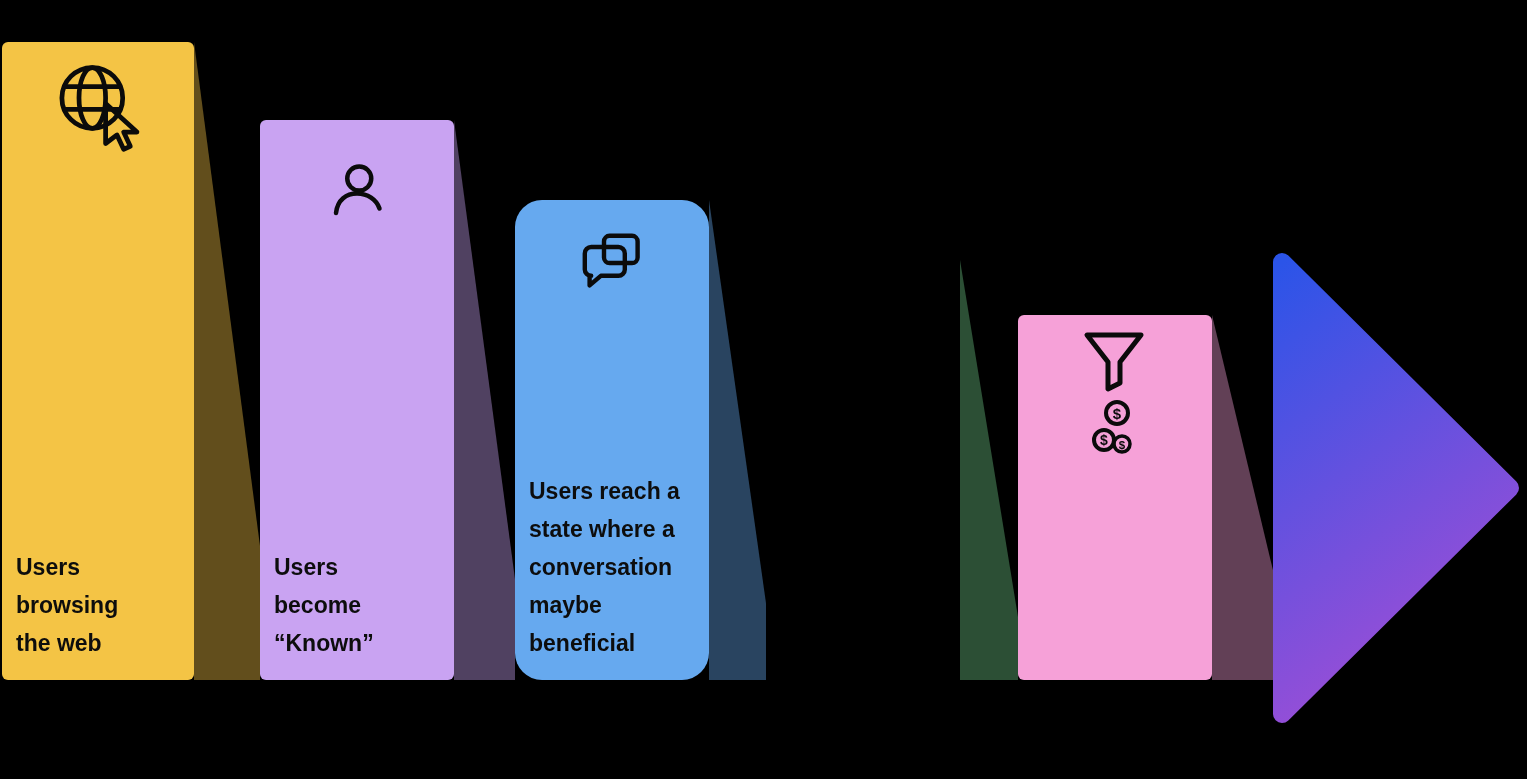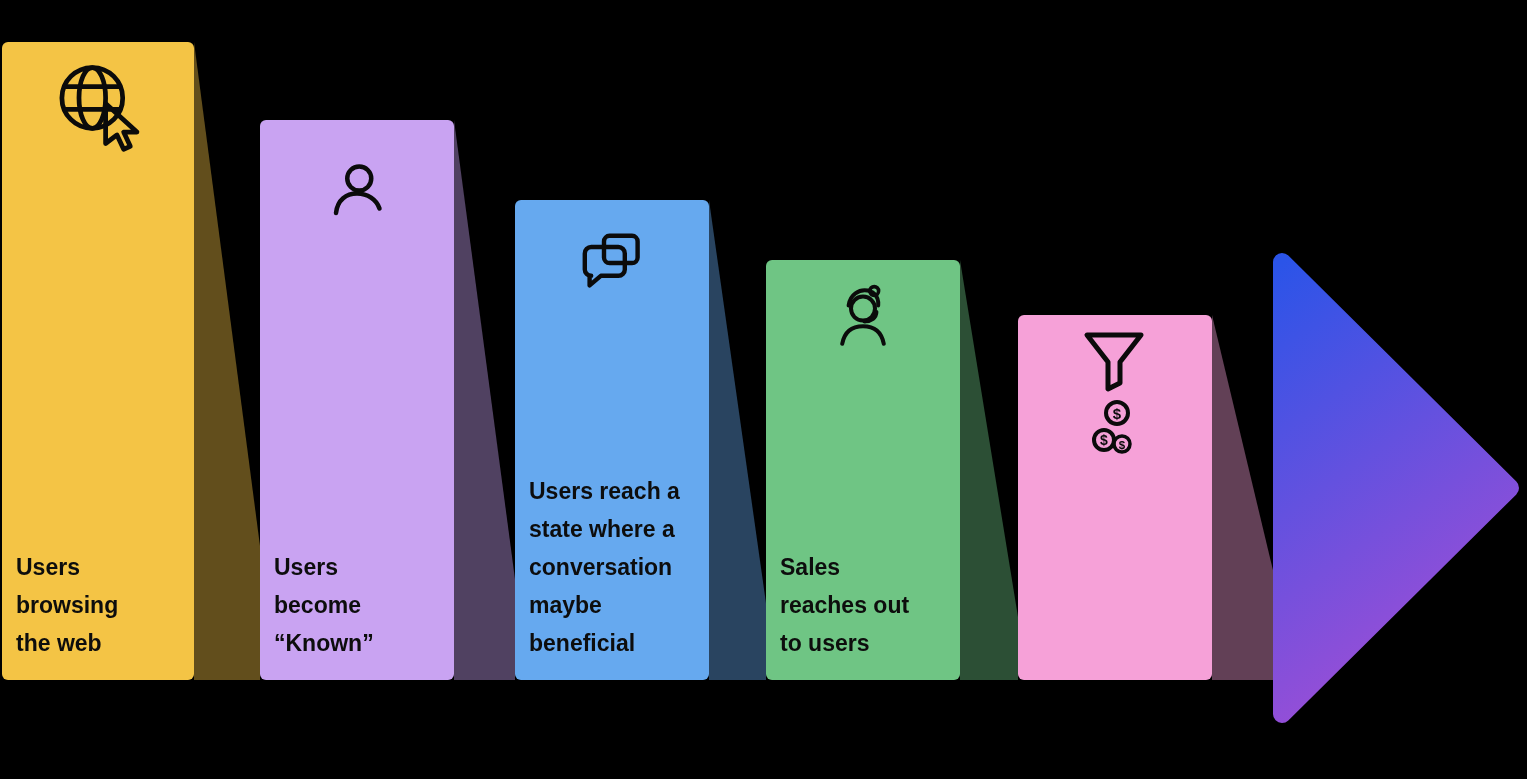--- a/index.html
+++ b/index.html
@@ -12,21 +12,21 @@
     width:1527px;height:779px;
     background:#000;
     overflow:hidden;
   }
   .bar{
     position:absolute;
     border-radius:6px;
   }
   .bar1{left:2px;  top:42px;  width:192px; height:638px;}
   .bar2{left:260px; top:120px; width:194px; height:560px;}
-  .bar3{left:515px; top:200px; width:194px; height:480px;}
+  .bar3{left:515px; top:200px; width:194px; height:480px;border-radius:27px;}
   .bar4{left:766px; top:260px; width:194px; height:420px;}
   .bar5{left:1018px;top:315px; width:194px; height:365px;}
 
   .shadow{position:absolute;}
   .sh1{left:194px; top:42px;  width:66px; height:638px; clip-path:polygon(0 0,100% 79%,100% 100%,0 100%);}
   .sh2{left:454px; top:120px; width:61px; height:560px; clip-path:polygon(0 0,100% 82%,100% 100%,0 100%);}
   .sh3{left:709px; top:200px; width:57px; height:480px; clip-path:polygon(0 0,100% 84%,100% 100%,0 100%);}
   .sh4{left:960px; top:260px; width:58px; height:420px; clip-path:polygon(0 0,100% 85%,100% 100%,0 100%);}
   .sh5{left:1212px;top:315px; width:68px; height:365px; clip-path:polygon(0 0,100% 78%,100% 100%,0 100%);}
 
@@ -105,35 +105,20 @@
         <path class="stroke" style="stroke-width:5.5" d="M24 30 H58 A8 8 0 0 1 66 38 V58 A8 8 0 0 1 58 66 H36 L22 78 V66 H24 A8 8 0 0 1 16 58 V38 A8 8 0 0 1 24 30 Z" fill="#66A9EF"></path>
       </svg>
     </div>
     <div class="label">Users reach a
 state where a
 conversation
 maybe
 beneficial</div>
   </div>
 
-  <div class="bar bar4" style="background: rgb(111, 197, 132);">
-    <div class="icon" style="top:23px">
-      <svg width="80" height="80" viewBox="0 0 100 100">
-        <circle class="stroke" cx="50" cy="32" r="15"></circle>
-        <path class="stroke" d="M32 28 C34 13 46 9 52 9 C62 9 70 16 69 28"></path>
-        <circle class="stroke" style="stroke-width:4.5" cx="64" cy="10" r="5.5"></circle>
-        <path class="stroke" d="M24 76 C27 60 37 54 50 54 C63 54 73 60 76 76"></path>
-        <path class="stroke" style="stroke-width:4.5" d="M67 36 C67 44 60 48 53 48"></path>
-        <circle cx="52" cy="48" r="2.6" fill="#0b0b0b"></circle>
-      </svg>
-    </div>
-    <div class="label">Sales
-reaches out
-to users</div>
-  </div>
 
   <div class="bar bar5" style="background: rgb(246, 161, 216);">
     <div class="icon" style="top:14px">
       <svg width="80" height="140" viewBox="0 0 80 140">
         <path class="stroke" d="M12 6 H66 L45 33 V54 L33 60 V33 Z"></path>
         <circle class="stroke" style="stroke-width:4" cx="42" cy="84" r="11"></circle>
         <text class="coin-text" x="42" y="90" font-size="15">$</text>
         <circle class="stroke" style="stroke-width:4" cx="29" cy="111" r="10"></circle>
         <text class="coin-text" x="29" y="116" font-size="14">$</text>
         <circle class="stroke" style="stroke-width:3.5" cx="47" cy="115" r="8"></circle>

